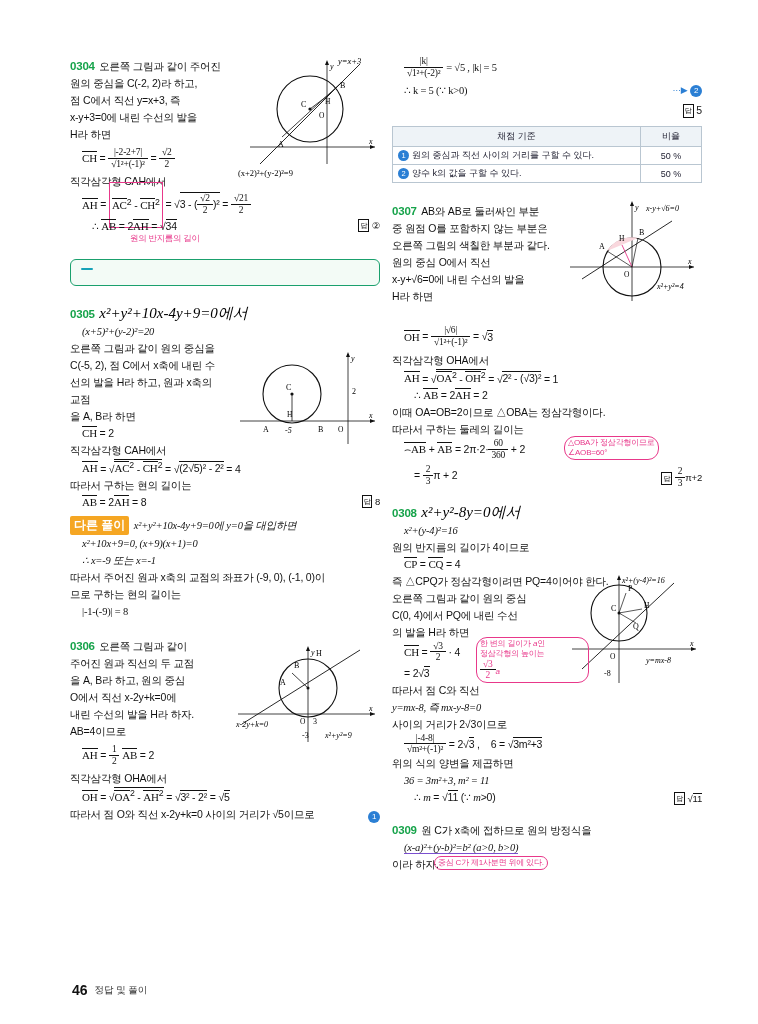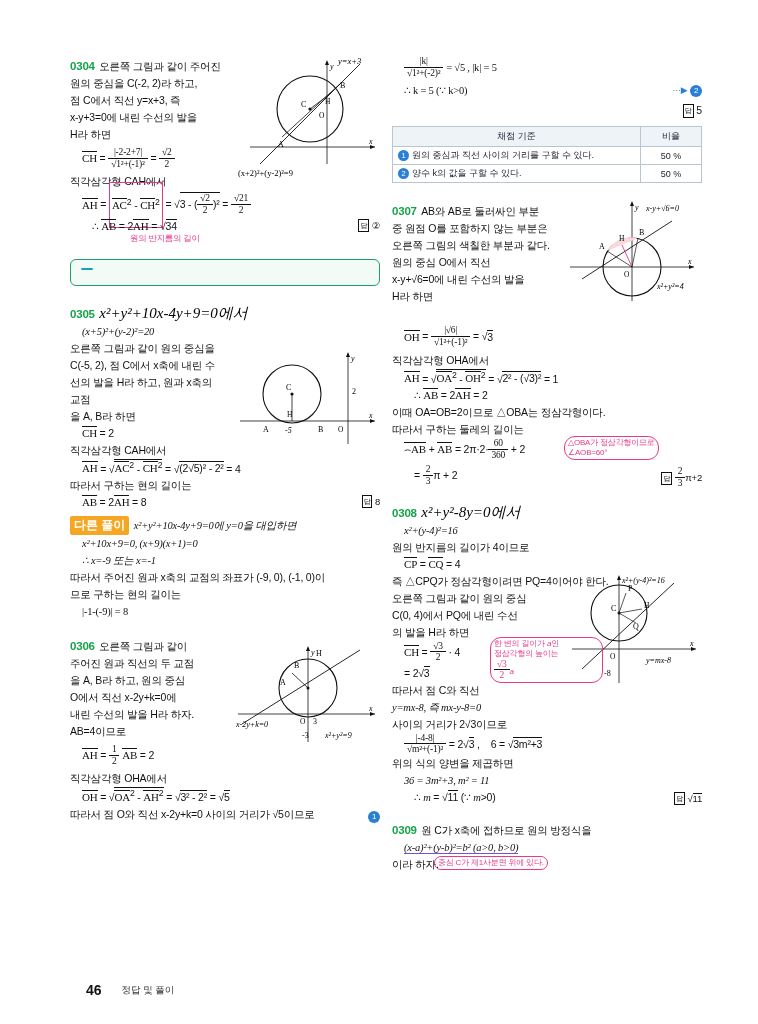--- a/index.html
+++ b/index.html
@@ -35,21 +35,21 @@
   .ssen .sub{font-size:9.5px;color:#1b3a2c;line-height:1.6;margin-left:11px;letter-spacing:-0.3px;}
   
   .score{width:100%;border-collapse:collapse;margin-top:7px;font-size:9px;}
   .score th{background:#eef3f7;border:1px solid #b9c6d1;padding:3px 4px;font-weight:normal;color:#223;}
   .score td{border:1px solid #b9c6d1;padding:2px 5px;color:#223;}
   .score td.r{text-align:center;width:50px;}
   .score .cnum{display:inline-block;width:11px;height:11px;line-height:11px;text-align:center;border-radius:50%;background:#2b7fd4;color:#fff;font-size:7.5px;margin-right:3px;}
   .circ{display:inline-block;width:12px;height:12px;line-height:12px;text-align:center;border-radius:50%;background:#2b7fd4;color:#fff;font-size:8px;}
   .dots{color:#2b7fd4;font-size:9px;}
   .ansbox{display:inline-block;border:1px solid #111;font-size:7px;padding:0 1px;vertical-align:1px;}
-  .footer{position:absolute;left:86px;bottom:26px;display:flex;align-items:center;gap:20px;justify-content:flex-end;}
+  .footer{position:absolute;left:72px;bottom:26px;display:flex;align-items:center;gap:7px;justify-content:flex-end;}
   .footer .pg{font-size:14px;font-weight:bold;color:#111;}
   .footer .ft{font-size:9.5px;color:#333;}
   .fig{position:absolute;}
   svg{display:block;}
 </style>
 </head>
 <body>
 
 <div class="page">
 
@@ -350,21 +350,21 @@
       </div>
 
       <div style="width:162px;">
         <div class="txt">오른쪽 그림과 같이 원의 중심</div>
         <div class="txt">C(0, 4)에서 PQ에 내린 수선</div>
         <div class="txt">의 발을 H라 하면</div>
       </div>
 
       <div class="txt ind" style="position:relative;">
         <span class="ovl mathn">CH</span> = <span class="frac"><span class="num">√3</span><span class="den">2</span></span> · 4
-        <span class="note-box" style="position:absolute;left:86px;top:-4px;width:105px;">
+        <span class="note-box" style="position:absolute;left:72px;top:-4px;width:105px;">
           한 변의 길이가 <span style="font-style:italic;">a</span>인<br>정삼각형의 높이는<br><span class="frac"><span class="num">√3</span><span class="den">2</span></span><span style="font-style:italic;">a</span>
         </span>
       </div>
       <div class="txt ind" style="margin-top:2px;">= 2√<span class="ovl">3</span></div>
       <div class="txt">따라서 점 C와 직선</div>
       <div class="txt" style="font-family:'Liberation Serif',serif;font-style:italic;">y=mx-8, 즉 mx-y-8=0</div>
       <div class="txt">사이의 거리가 2√3이므로</div>
       <div class="txt ind">
         <span class="frac"><span class="num">|-4-8|</span><span class="den">√m²+(-1)²</span></span>
         = 2√<span class="ovl">3</span> ,&nbsp;&nbsp;&nbsp; 6 = √<span class="ovl">3m²+3</span>

